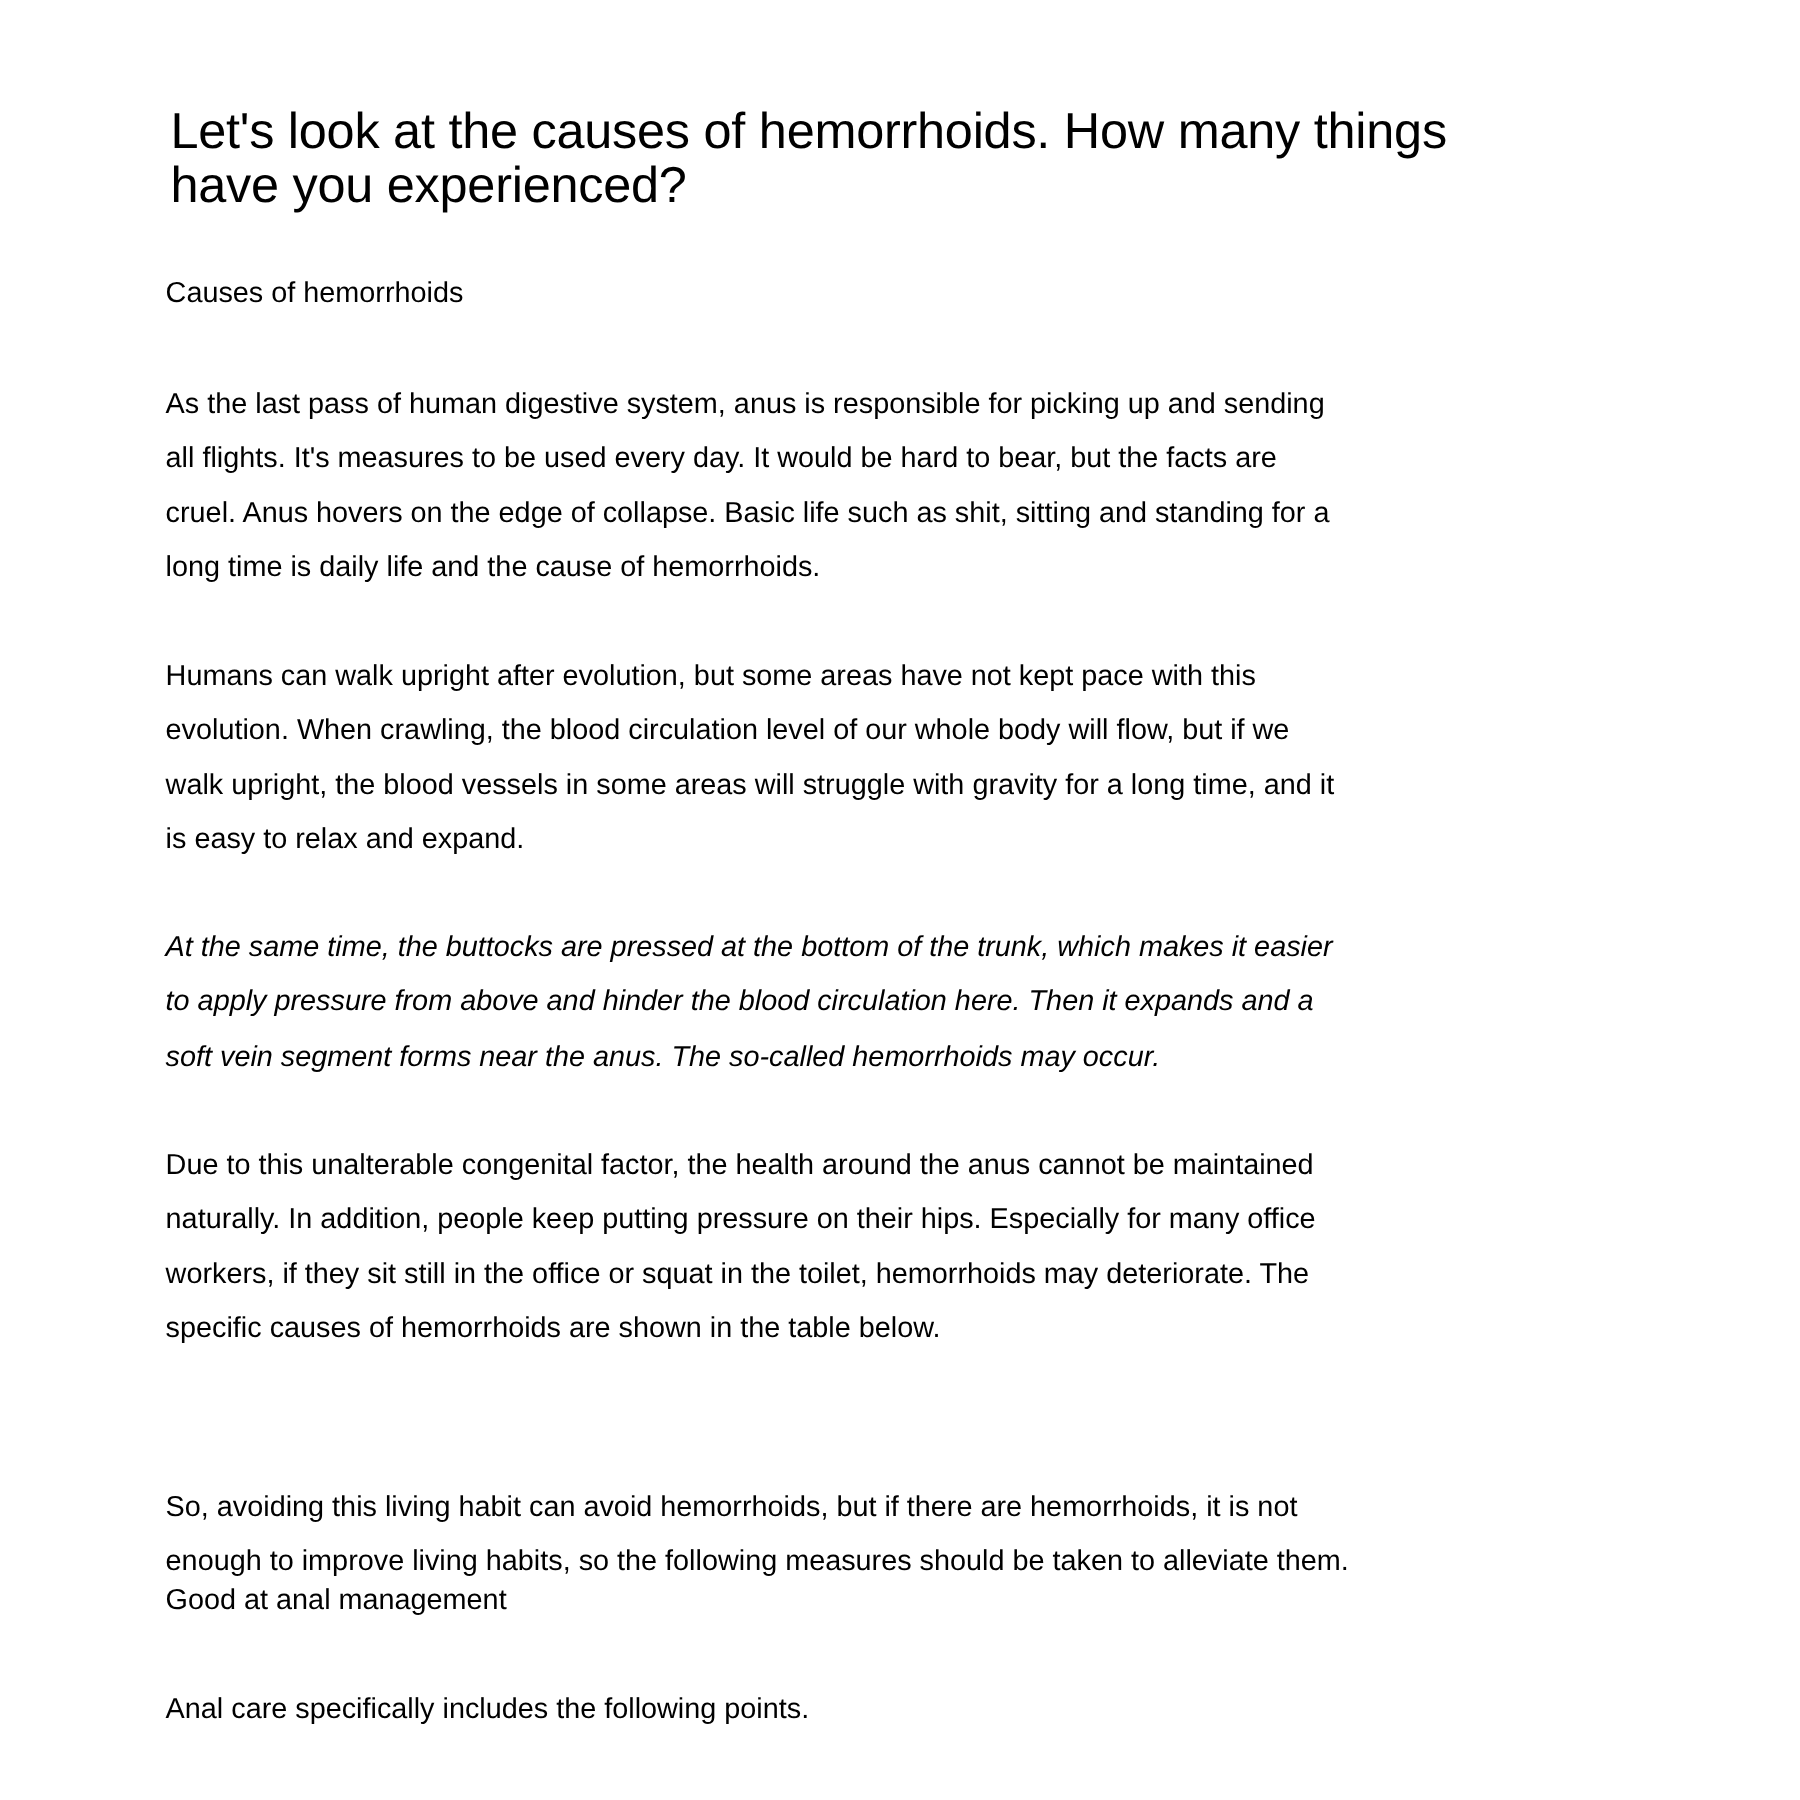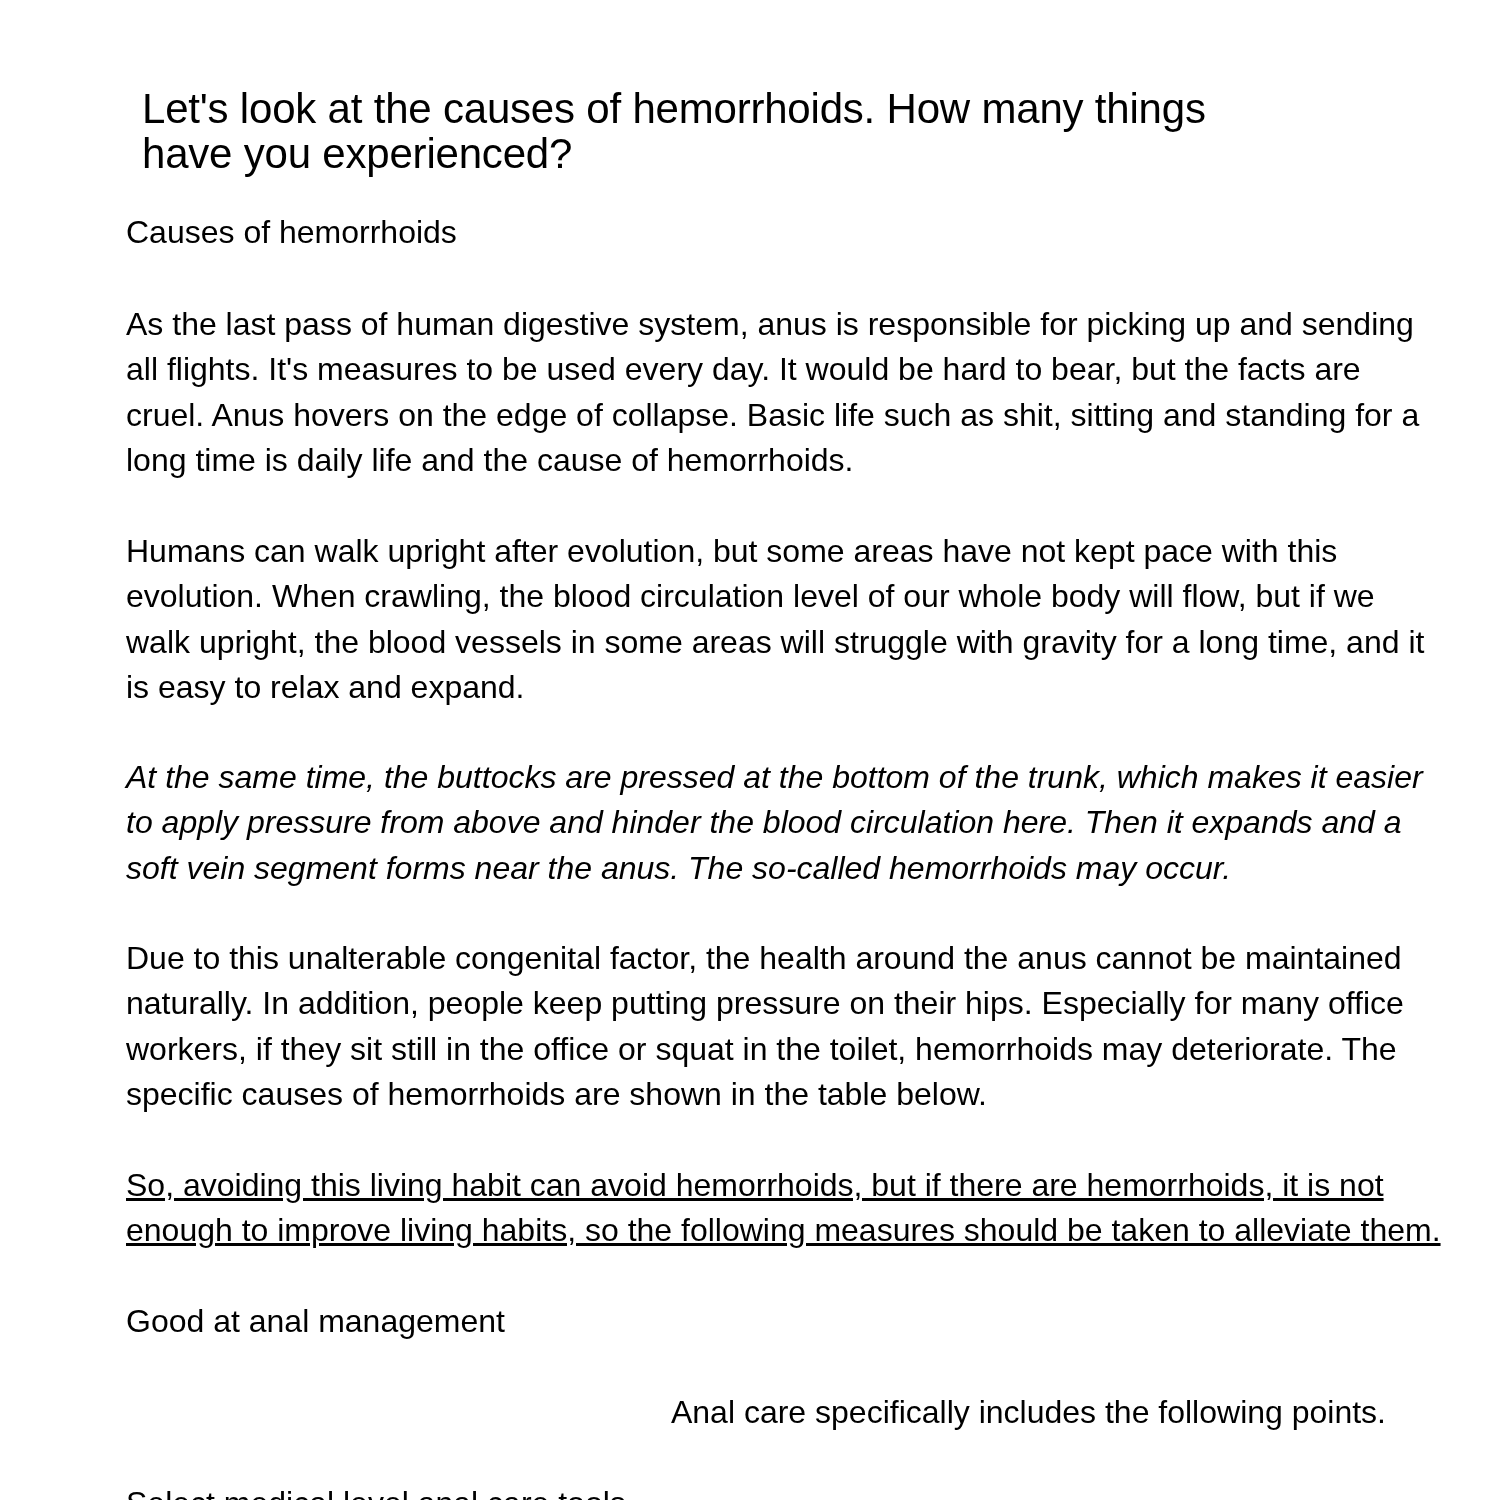--- a/index.html
+++ b/index.html
@@ -29,23 +29,23 @@
       font-size: 42px;
       line-height: 45px;
       font-weight: normal;
       margin: 16px;
       letter-spacing: -0.2px;
     }
     .p {
       position: absolute;
       left: 0;
       width: 1260px;
-      font-size: 32px;
+      font-size: 24px;
       line-height: 45.4px;
-      margin: 0;
+      margin: 12px;
       white-space: nowrap;
     }
     .line { display: block; }
   </style>
 </head>
 <body>
 
 <div class="page">
   <h1 class="title">
     <span class="line">Let's look at the causes of hemorrhoids. How many things</span>
@@ -74,23 +74,23 @@
     <span class="line">soft vein segment forms near the anus. The so-called hemorrhoids may occur.</span>
   </p>
 
   <p class="p" style="top:936px;">
     <span class="line">Due to this unalterable congenital factor, the health around the anus cannot be maintained</span>
     <span class="line">naturally. In addition, people keep putting pressure on their hips. Especially for many office</span>
     <span class="line">workers, if they sit still in the office or squat in the toilet, hemorrhoids may deteriorate. The</span>
     <span class="line">specific causes of hemorrhoids are shown in the table below.</span>
   </p>
 
-  <p class="p" style="top:1163px;text-decoration:underline;">
+  <p class="p" style="top:1221px;">
     <span class="line">So, avoiding this living habit can avoid hemorrhoids, but if there are hemorrhoids, it is not</span>
     <span class="line">enough to improve living habits, so the following measures should be taken to alleviate them.</span>
   </p>
 
   <p class="p" style="top:1299px;">Good at anal management</p>
 
-  <p class="p" style="top:1390px;text-align:right;">Anal care specifically includes the following points.</p>
+  <p class="p" style="top:1390px;">Anal care specifically includes the following points.</p>
 
   <p class="p" style="top:1481px;">Select medical level anal care tools</p>
 </div>
 
 </body></html>

